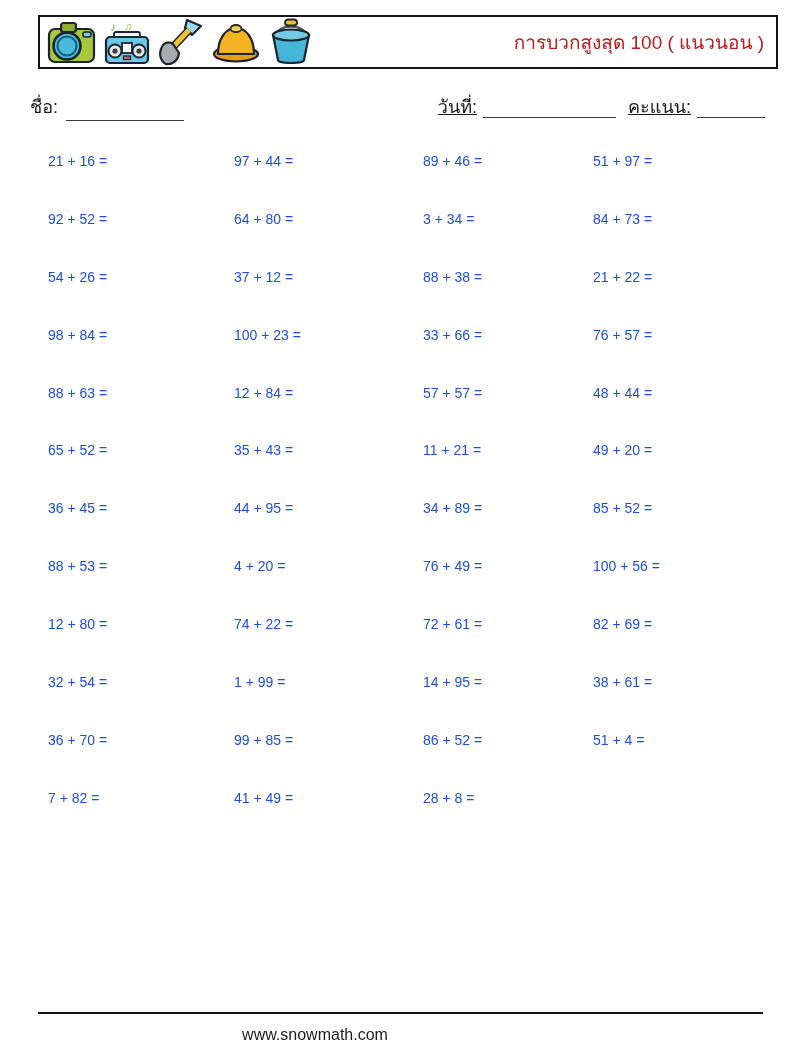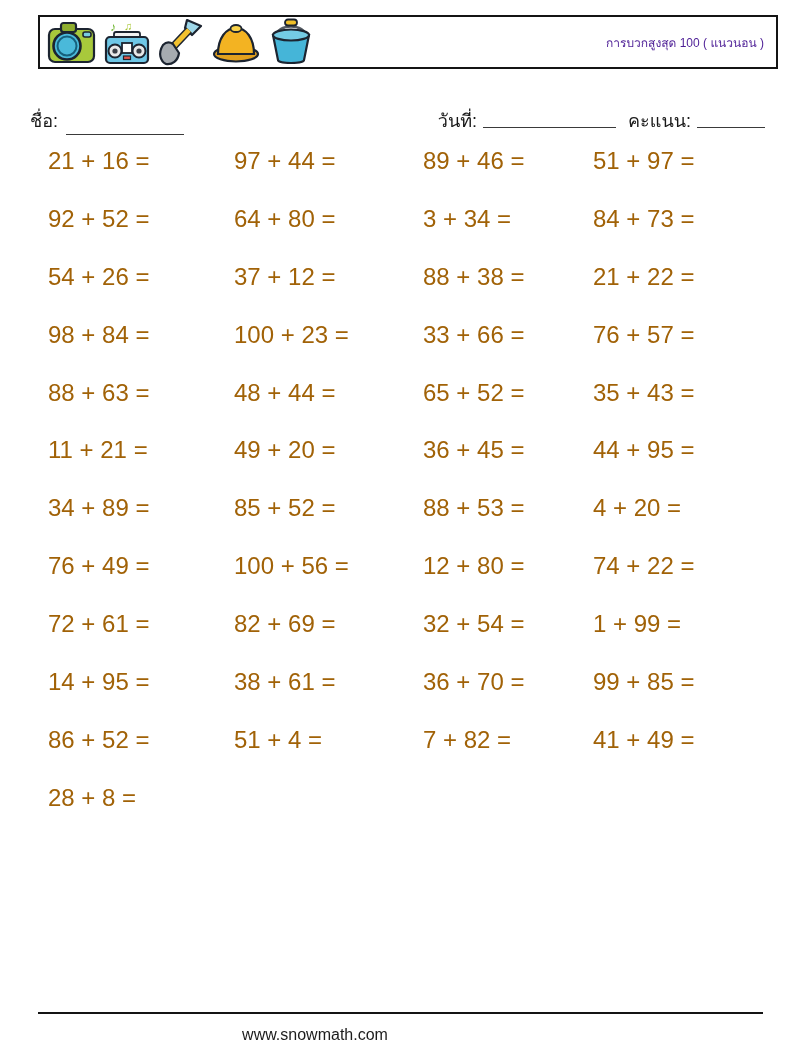--- a/index.html
+++ b/index.html
@@ -24,62 +24,63 @@
   }
   .icon-strip {
     display: flex;
     align-items: center;
     gap: 4px;
     height: 100%;
   }
   .icon-strip svg { display: block; }
   .header-title {
     margin-left: auto;
-    font-size: 12px;
-    color: #4c1d95;
+    font-size: 19px;
+    color: #b91c1c;
     white-space: nowrap;
   }
   
   .info-row {
     position: absolute;
-    left: 30px; top: 106px;
+    left: 30px; top: 92px;
     width: 735px;
     display: flex;
     align-items: flex-end;
     font-size: 18px;
     color: #181818;
   }
   .info-label { white-space: nowrap; }
   .blank-line {
     display: inline-block;
     border-bottom: 1.6px solid #3a3a3a;
     height: 22px;
   }
   .name-line  { width: 118px; margin-left: 8px; }
   .date-line  { width: 133px; margin-left: 6px; }
   .score-line { width: 68px;  margin-left: 6px; }
   .right-group {
     margin-left: auto;
     display: flex;
-    align-items: flex-start;
+    align-items: center;
+    text-decoration: underline;
   }
   .score-label { margin-left: 12px; }
   
   .problems-grid {
     position: absolute;
     left: 48px; top: 132px;
     right: 0;
     display: grid;
     grid-template-columns: 186px 189px 170px auto;
     grid-auto-rows: 57.9px;
     align-items: center;
   }
   .problem {
-    font-size: 24px;
-    color: #a16207;
+    font-size: 14px;
+    color: #1d4ed8;
     letter-spacing: 0px;
     white-space: nowrap;
   }
   
   .footer-line {
     position: absolute;
     left: 38px; top: 1012px;
     width: 725px; height: 0;
     border-top: 2px solid #141414;
   }
@@ -175,20 +176,22 @@
     <div class="problem">84 + 73 =</div>
     <div class="problem">54 + 26 =</div>
     <div class="problem">37 + 12 =</div>
     <div class="problem">88 + 38 =</div>
     <div class="problem">21 + 22 =</div>
     <div class="problem">98 + 84 =</div>
     <div class="problem">100 + 23 =</div>
     <div class="problem">33 + 66 =</div>
     <div class="problem">76 + 57 =</div>
     <div class="problem">88 + 63 =</div>
+    <div class="problem">12 + 84 =</div>
+    <div class="problem">57 + 57 =</div>
     <div class="problem">48 + 44 =</div>
     <div class="problem">65 + 52 =</div>
     <div class="problem">35 + 43 =</div>
     <div class="problem">11 + 21 =</div>
     <div class="problem">49 + 20 =</div>
     <div class="problem">36 + 45 =</div>
     <div class="problem">44 + 95 =</div>
     <div class="problem">34 + 89 =</div>
     <div class="problem">85 + 52 =</div>
     <div class="problem">88 + 53 =</div>

